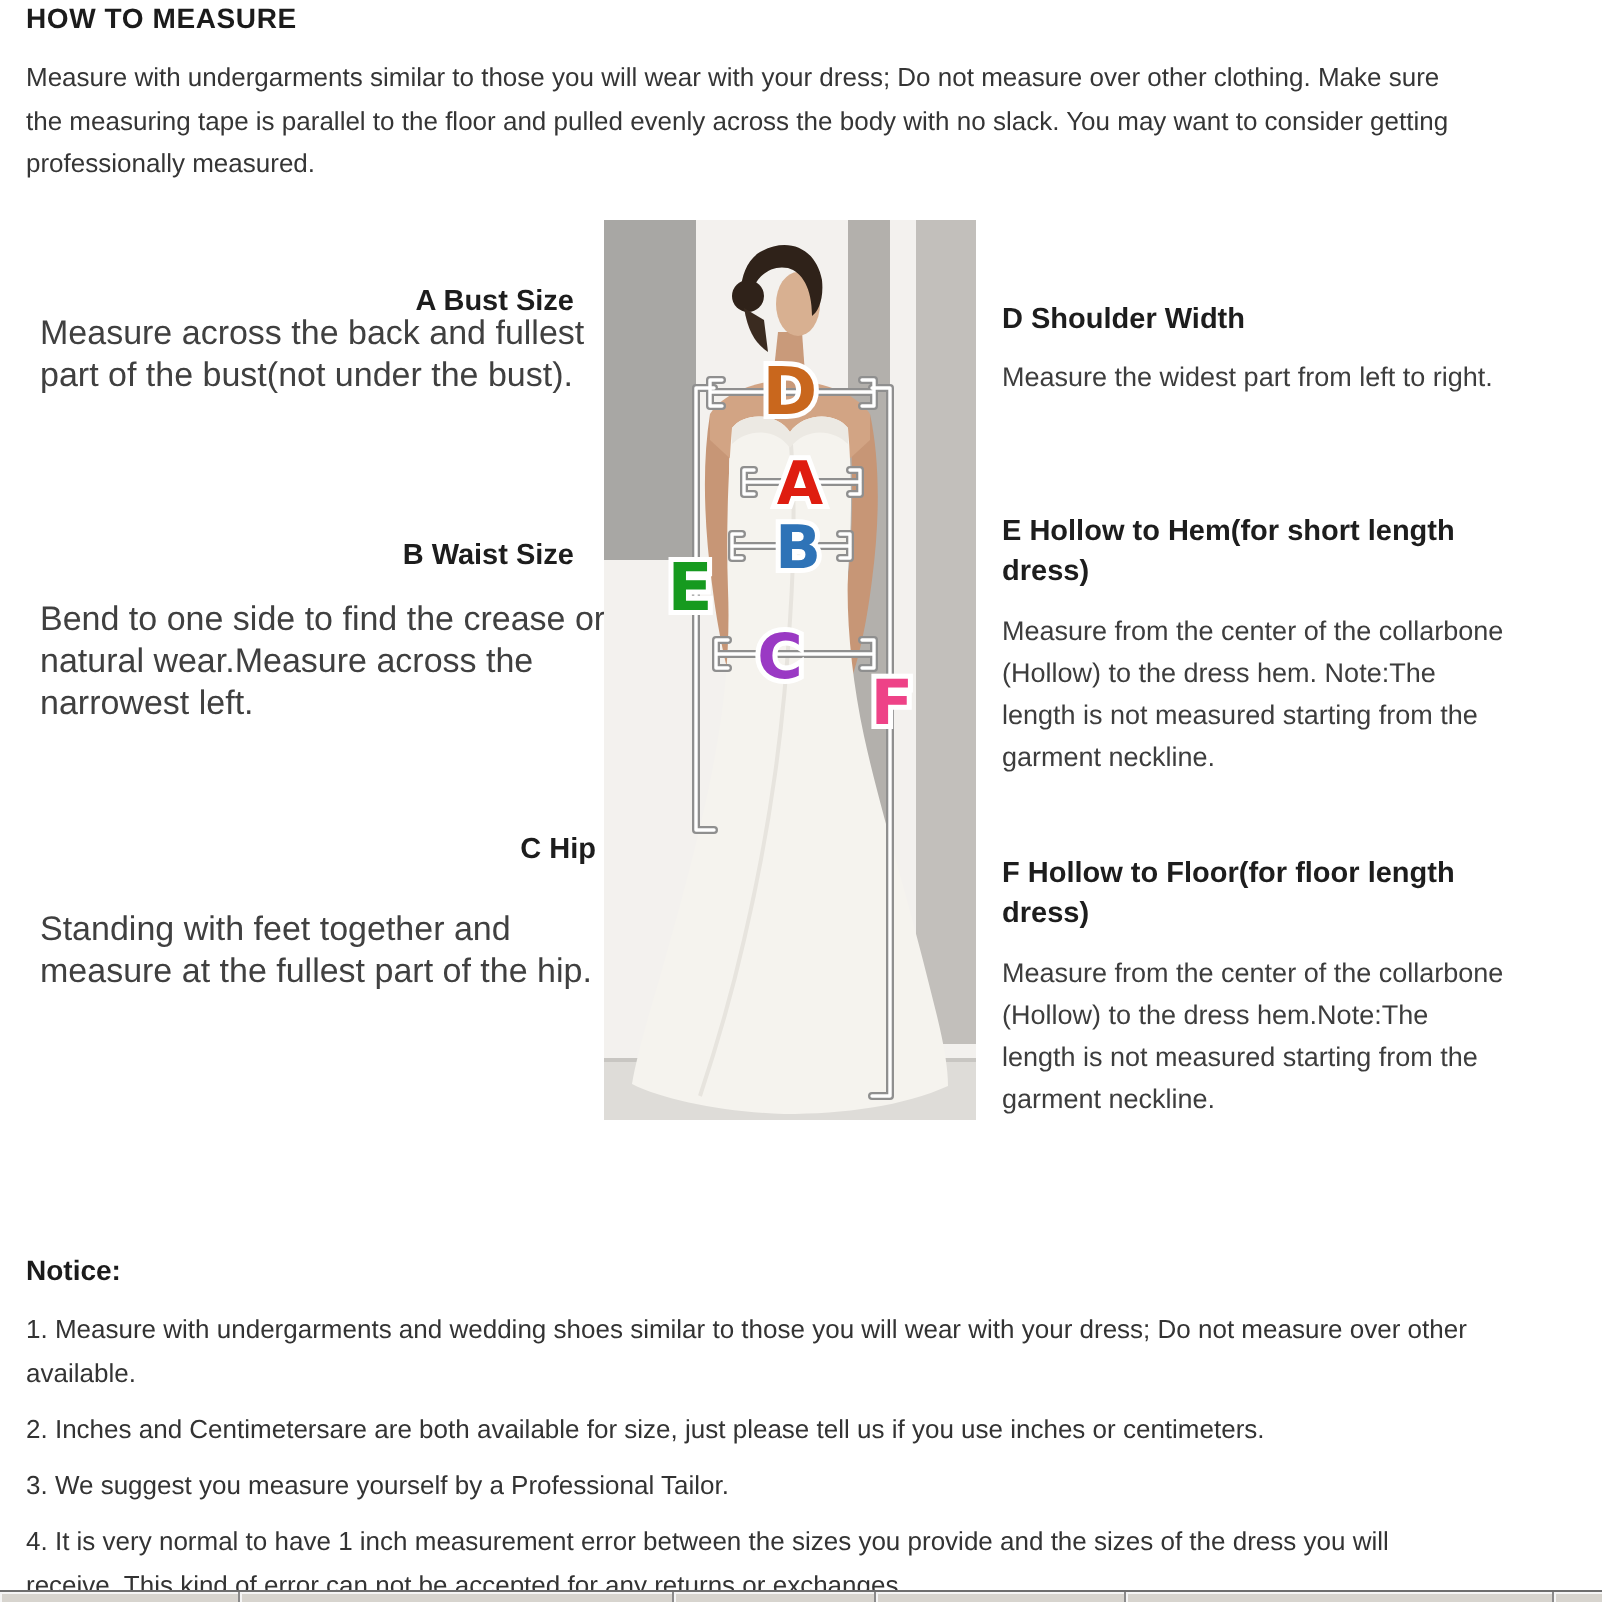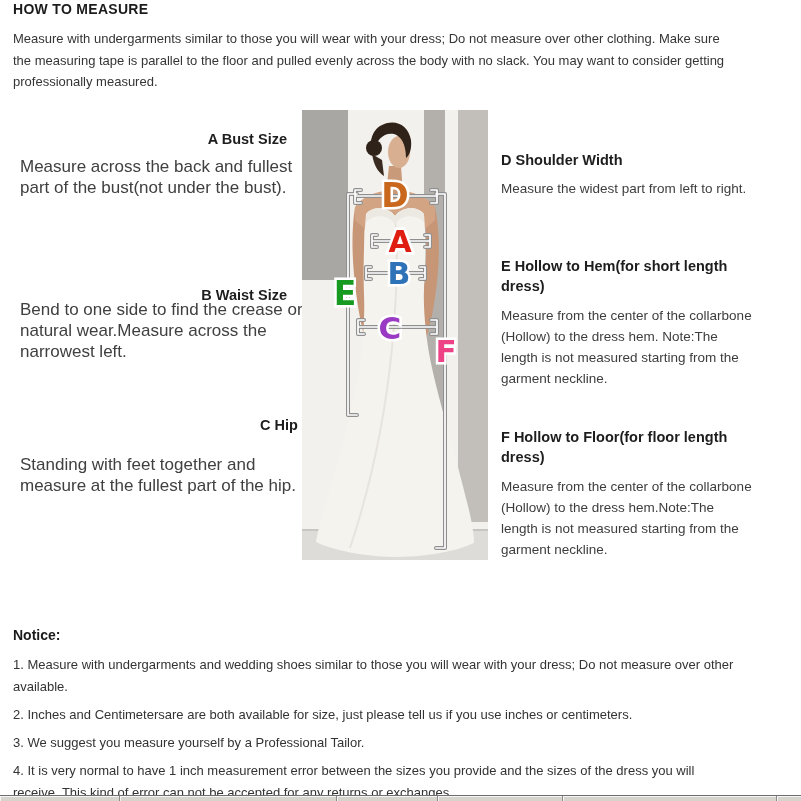--- a/index.html
+++ b/index.html
@@ -23,27 +23,27 @@
 </head>
 <body>
 
 <div class="abs page-title">HOW TO MEASURE</div>
 <div class="abs intro">
     <div class="nowrap">Measure with undergarments similar to those you will wear with your dress; Do not measure over other clothing. Make sure</div>
     <div class="nowrap">the measuring tape is parallel to the floor and pulled evenly across the body with no slack. You may want to consider getting</div>
     <div class="nowrap">professionally measured.</div>
   </div>
 
-<div class="abs sec-head-left" style="top:130px;">A Bust Size</div>
+<div class="abs sec-head-left" style="top:142px;">A Bust Size</div>
 <div class="abs sec-body-left" style="top:156px;">
     <div class="nowrap">Measure across the back and fullest</div>
     <div class="nowrap">part of the bust(not under the bust).</div>
   </div>
 
-<div class="abs sec-head-left" style="top:286px;">B Waist Size</div>
+<div class="abs sec-head-left" style="top:269px;">B Waist Size</div>
 <div class="abs sec-body-left" style="top:299px;">
     <div class="nowrap">Bend to one side to find the crease or</div>
     <div class="nowrap">natural wear.Measure across the</div>
     <div class="nowrap">narrowest left.</div>
   </div>
 
 <div class="abs sec-head-left" style="top:416px;padding-left:44px;">C Hip Size</div>
 <div class="abs sec-body-left" style="top:454px;">
     <div class="nowrap">Standing with feet together and</div>
     <div class="nowrap">measure at the fullest part of the hip.</div>

